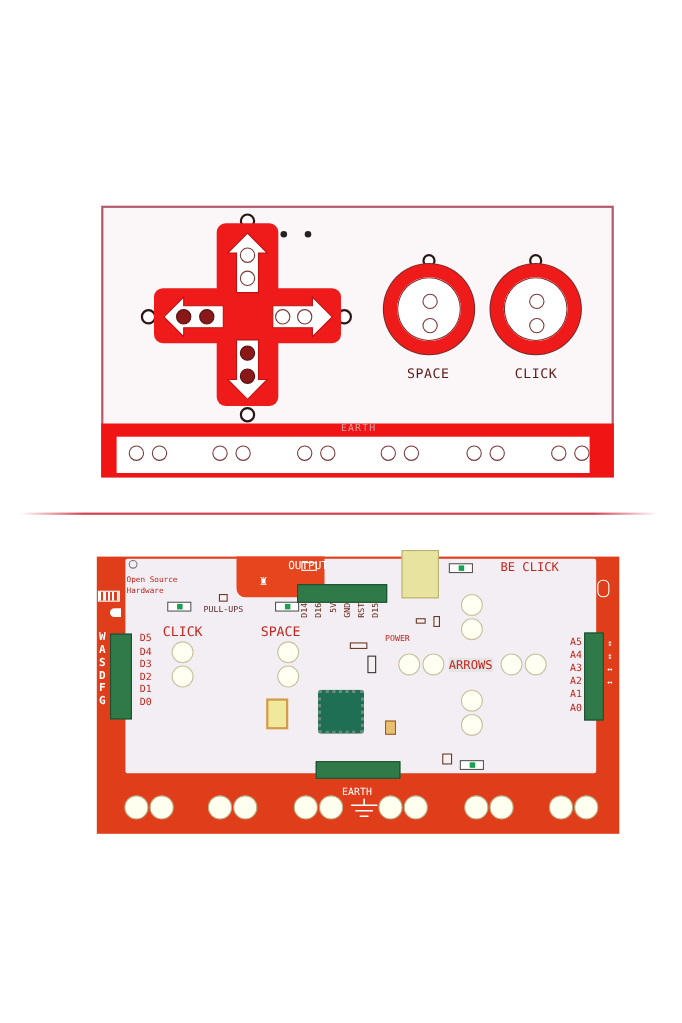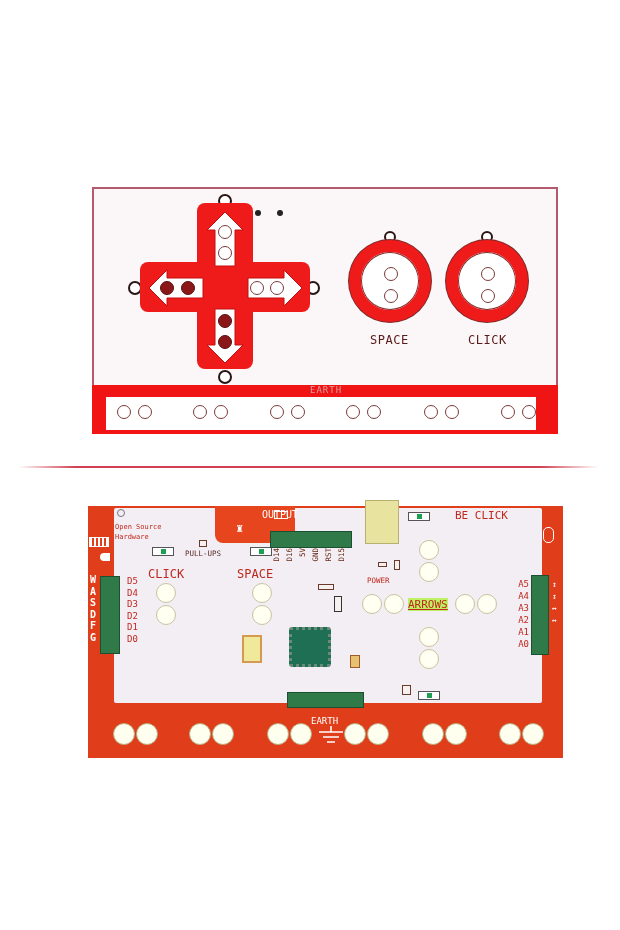--- a/index.html
+++ b/index.html
@@ -176,31 +176,31 @@
 <div class="abs" style="left:272px;top:548px;width:80px;height:30px;font-size:7.5px;color:#6a2a1a;">
   <span style="position:absolute;left:0;top:0;writing-mode:vertical-rl;transform:rotate(180deg);">D14</span>
   <span style="position:absolute;left:13px;top:0;writing-mode:vertical-rl;transform:rotate(180deg);">D16</span>
   <span style="position:absolute;left:26px;top:0;writing-mode:vertical-rl;transform:rotate(180deg);">5V</span>
   <span style="position:absolute;left:39px;top:0;writing-mode:vertical-rl;transform:rotate(180deg);">GND</span>
   <span style="position:absolute;left:52px;top:0;writing-mode:vertical-rl;transform:rotate(180deg);">RST</span>
   <span style="position:absolute;left:65px;top:0;writing-mode:vertical-rl;transform:rotate(180deg);">D15</span>
 </div>
 
 <div class="abs usb"></div>
-<div class="txt-red" style="left:367px;top:576px;font-size:7.5px;">POWER</div>
+<div class="txt-red" style="left:350px;top:576px;font-size:7.5px;">POWER</div>
 <div class="smd" style="left:378px;top:562px;"></div>
 <div class="smd" style="left:394px;top:560px;width:6px;height:10px;"></div>
 
 <div class="txt-red" style="left:455px;top:509px;font-size:11px;">BE CLICK</div>
 
 <div class="pad" style="left:419px;top:540px;"></div>
 <div class="pad" style="left:419px;top:562px;"></div>
 <div class="pad" style="left:362px;top:594px;"></div>
 <div class="pad" style="left:384px;top:594px;"></div>
-<div class="txt-red" style="left:408px;top:598px;font-size:11px;background:#bef264;text-decoration:underline;">ARROWS</div>
+<div class="txt-red" style="left:408px;top:598px;font-size:11px;background:#e5e5e5;">ARROWS</div>
 <div class="pad" style="left:455px;top:594px;"></div>
 <div class="pad" style="left:477px;top:594px;"></div>
 <div class="pad" style="left:419px;top:627px;"></div>
 <div class="pad" style="left:419px;top:649px;"></div>
 
 <div class="abs" style="left:543px;top:527px;width:11px;height:16px;border:1px solid #fff;border-radius:5px;box-sizing:border-box;"></div>
 <div class="header-v" style="left:531px;top:575px;width:16px;height:78px;"></div>
 <div class="txt-red" style="left:509px;top:578px;font-size:9px;line-height:12px;text-align:right;width:20px;">
   <div>A5</div>
   <div>A4</div>

